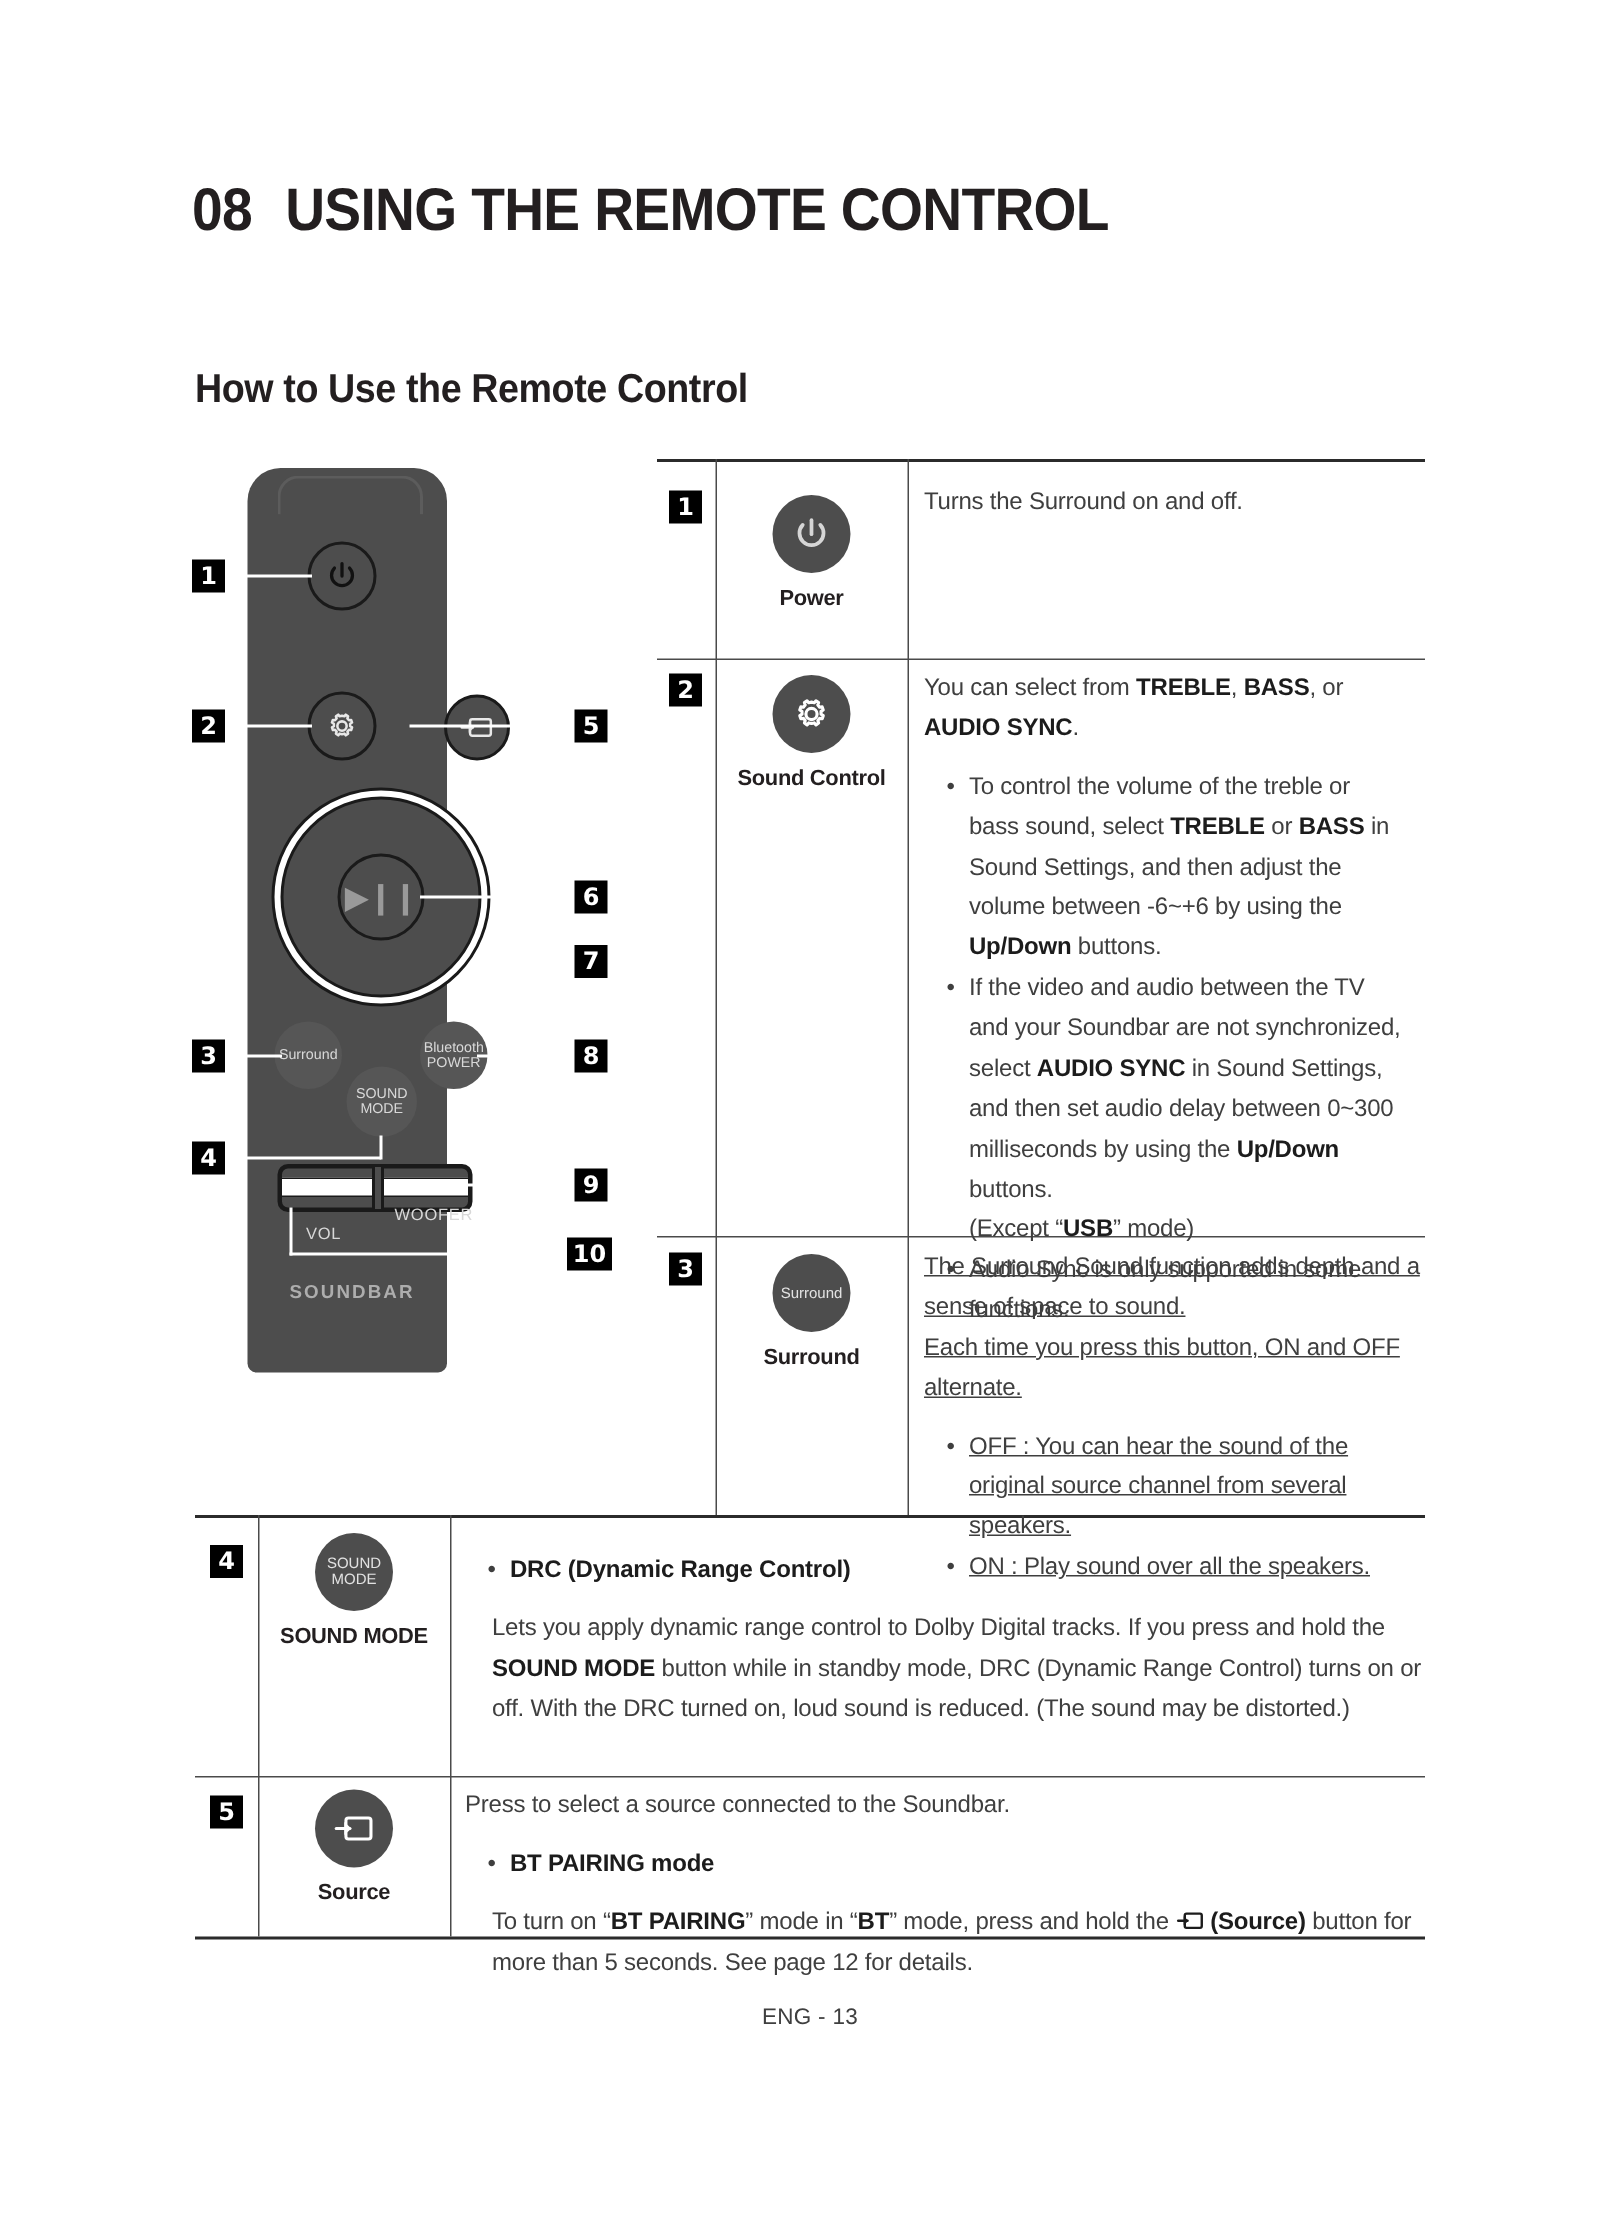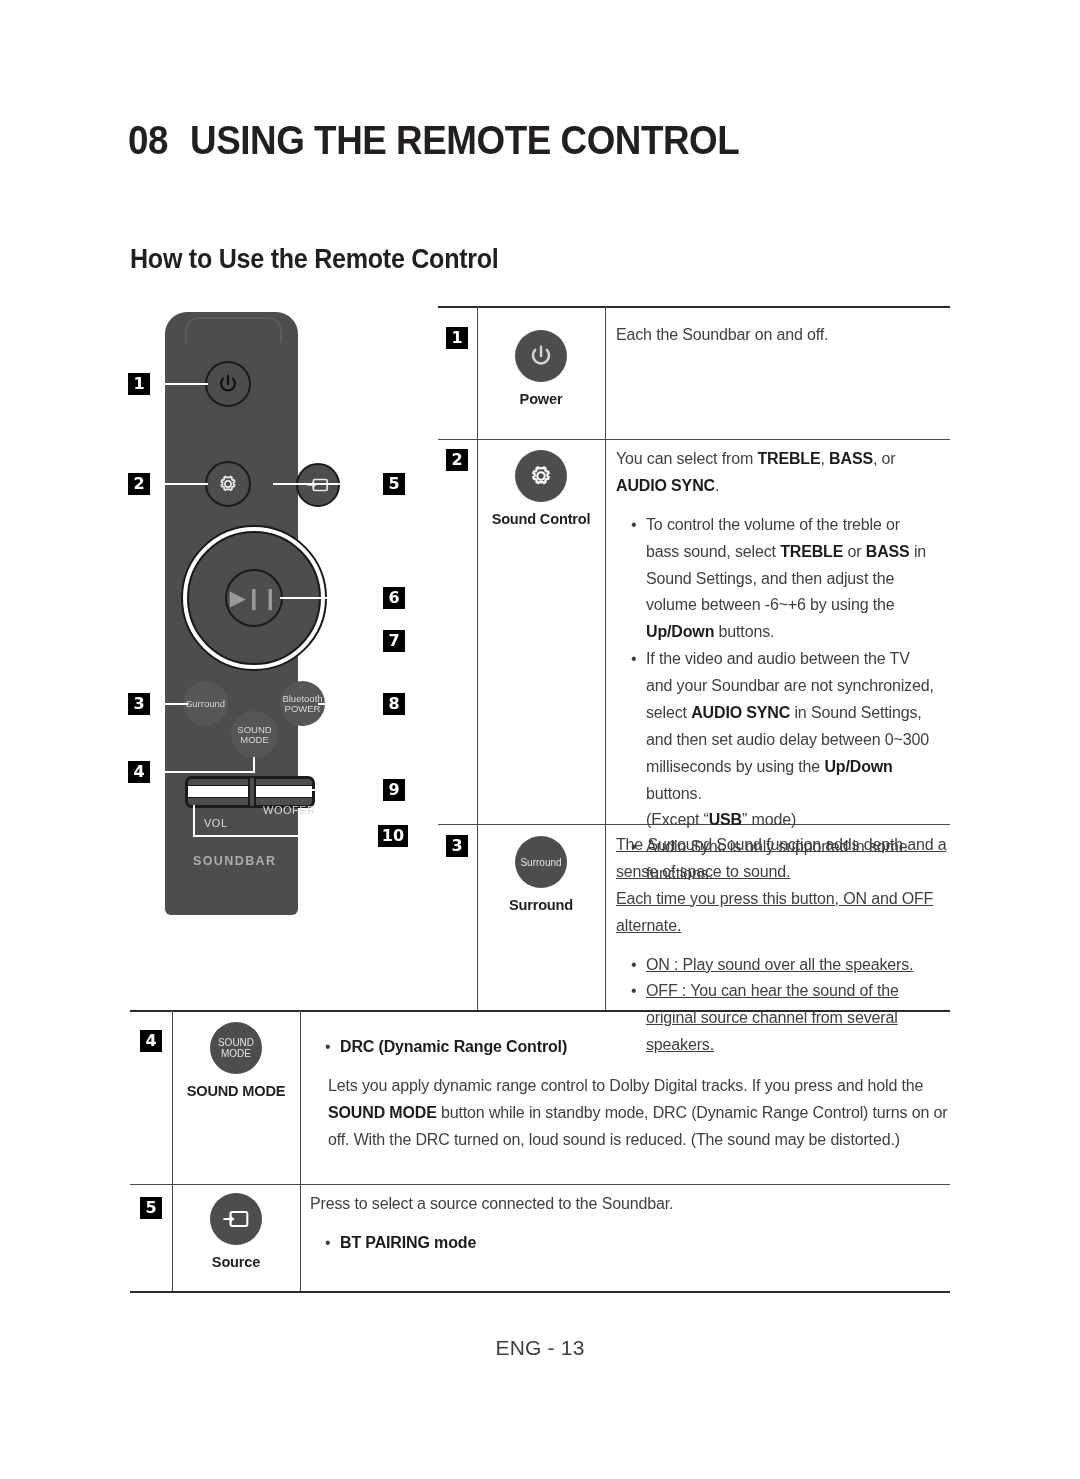--- a/index.html
+++ b/index.html
@@ -288,21 +288,21 @@
     position: relative;
   }
 
   
   .footer {
     position: absolute;
     left: 0;
     top: 1336px;
     width: 1080px;
     text-align: center;
-    font-size: 21px;
+    font-size: 15px;
     color: #3f3f3f;
     letter-spacing: 0.2px;
   }
 </style>
 </head>
 <body>
 
 <div class="page">
 
   <div class="chapter-title">
@@ -414,21 +414,21 @@
     <div class="badge cell-num" style="left:446px; top:327px;">1</div>
     <div class="cell-icon" style="left:476px; top:330px;">
       <div class="icon-circle">
         <svg width="26" height="26" viewBox="0 0 24 24">
           <path d="M12 3.5 v8.6" stroke="#d6d6d6" stroke-width="2.3" stroke-linecap="round" fill="none"></path>
           <path d="M6.6 6.4 A7.4 7.4 0 1 0 17.4 6.4" stroke="#d6d6d6" stroke-width="2.3" fill="none" stroke-linecap="round"></path>
         </svg>
       </div>
       <div class="icon-caption">Power</div>
     </div>
-    <div class="cell-text" style="left:616px; top:322px; width:325px;">Each the Soundbar on and off.</div>
+    <div class="cell-text" style="left:616px; top:322px; width:325px;">Turns the Surround on and off.</div>
 
     <div class="badge cell-num" style="left:446px; top:449px;">2</div>
     <div class="cell-icon" style="left:476px; top:450px;">
       <div class="icon-circle">
         <svg width="28" height="28" viewBox="0 0 24 24">
           <path d="M12 5.2 l1.6 .35 .95-1.1 1.5 1.05 -.45 1.4 1.05 1.25 1.45-.2 .6 1.75 -1.25 .8 .02 1.65 1.25 .8 -.6 1.75 -1.45-.2 -1.05 1.25 .45 1.4 -1.5 1.05 -.95-1.1 -1.6 .35 -1.6-.35 -.95 1.1 -1.5-1.05 .45-1.4 -1.05-1.25 -1.45 .2 -.6-1.75 1.25-.8 -.02-1.65 -1.25-.8 .6-1.75 1.45 .2 1.05-1.25 -.45-1.4 1.5-1.05 .95 1.1 z" fill="none" stroke="#ffffff" stroke-width="1.8" stroke-linejoin="round"></path>
           <circle cx="12" cy="12" r="3.2" fill="none" stroke="#ffffff" stroke-width="1.8"></circle>
         </svg>
       </div>
       <div class="icon-caption">Sound Control</div>
@@ -445,22 +445,22 @@
     <div class="badge cell-num" style="left:446px; top:835px;">3</div>
     <div class="cell-icon" style="left:476px; top:836px;">
       <div class="icon-circle small-text">
         <span>Surround</span>
       </div>
       <div class="icon-caption">Surround</div>
     </div>
     <div class="cell-text" style="left:616px; top:832px; width:332px;text-decoration:underline;">
       <div>The Surround Sound function adds depth and a sense of space to sound.<br>Each time you press this button, ON and OFF alternate.</div>
       <ul class="bullets">
+          <li>OFF : You can hear the sound of the original source channel from several speakers.</li>
           <li>ON : Play sound over all the speakers.</li>
-          <li>OFF : You can hear the sound of the original source channel from several speakers.</li>
         </ul>
     </div>
 
     <div class="badge cell-num" style="left:140px; top:1030px;">4</div>
     <div class="cell-icon" style="left:171px; top:1022px;">
       <div class="icon-circle small-text">
         <span>SOUND</span>
         <span>MODE</span>
       </div>
       <div class="icon-caption">SOUND MODE</div>
@@ -481,19 +481,24 @@
           <path d="M7 5.9 L11.4 10 L7 14.1" fill="#ffffff"></path>
         </svg>
       </div>
       <div class="icon-caption">Source</div>
     </div>
     <div class="cell-text" style="left:310px; top:1191px; width:638px;">
       <div>Press to select a source connected to the Soundbar.</div>
       <ul class="bullets">
           <li><b>BT PAIRING mode</b></li>
         </ul>
+      <div class="noind">To turn on “<b>BT PAIRING</b>” mode in “<b>BT</b>” mode, press and hold the <span class="src-glyph"><svg width="19" height="15" viewBox="0 0 26 20">
+              <rect x="8" y="3.5" width="15.5" height="13" rx="1.6" fill="none" stroke="#1c1c1c" stroke-width="2.2"></rect>
+              <path d="M2 10 h8.5" stroke="#1c1c1c" stroke-width="2.2" stroke-linecap="round"></path>
+              <path d="M7 5.9 L11.4 10 L7 14.1" fill="#1c1c1c"></path>
+            </svg></span> <b>(Source)</b> button for more than 5 seconds. See page 12 for details.</div>
     </div>
 
   </div>
 
   <div class="footer">ENG - 13</div>
 
 </div>
 
 </body></html>

